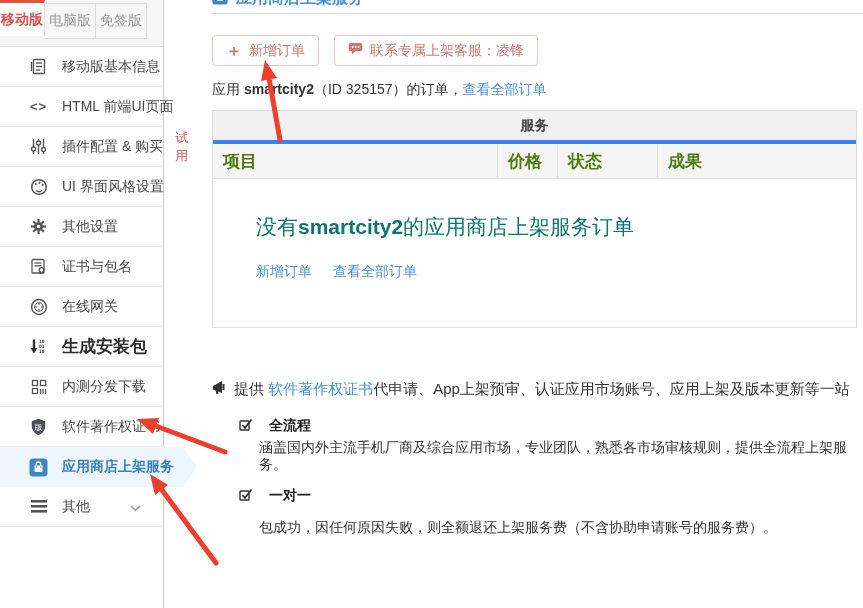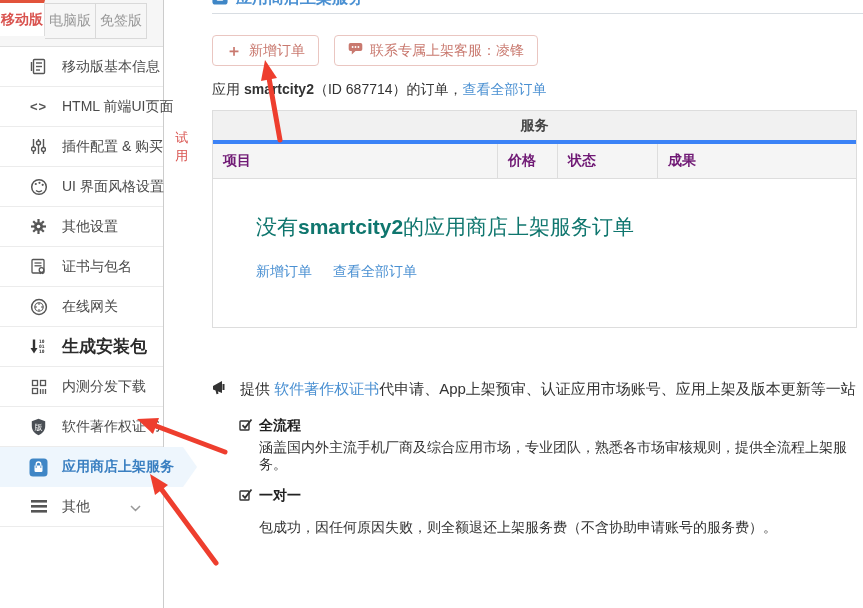--- a/index.html
+++ b/index.html
@@ -53,35 +53,35 @@
 
   .order-line { margin-top:15px; font-size:14px; color:#333; }
   .order-line b { font-weight:bold; }
   a.blue-link { color:#4a90d2; text-decoration:none; cursor:pointer; }
 
   .svc-table { margin-top:11px; width:645px; border:1px solid #ddd; }
   .tbl-group { height:33px; background:#f1f1f1; border-bottom:4px solid #3b82f6;
                display:flex; align-items:center; justify-content:center;
                font-size:14px; font-weight:bold; color:#444; }
   .tbl-cols { height:35px; background:#f5f5f5; border-bottom:1px solid #ddd; display:flex; }
-  .tbl-col { display:flex; align-items:center; padding-left:10px; font-size:14px;
-             font-weight:bold; color:#701a75; border-right:1px solid #ddd; }
+  .tbl-col { display:flex; align-items:center; padding-left:10px; font-size:17px;
+             font-weight:bold; color:#4d7c0f; border-right:1px solid #ddd; }
   .tbl-col:last-child { border-right:none; }
   .col-0 { width:285px; } .col-1 { width:60px; } .col-2 { width:100px; } .col-3 { width:198px; }
   .tbl-empty { height:148px; background:#fff; padding:34px 0 0 43px; }
   .empty-msg { font-size:21px; color:#0f766e; }
   .empty-msg b { font-weight:bold; }
   .empty-links { margin-top:22px; font-size:14px; display:flex; gap:21px; }
 
   .promo { margin-top:52px; }
-  .promo-lead { display:flex; align-items:flex-start; gap:12px; font-size:15px; color:#333;
+  .promo-lead { display:flex; align-items:flex-start; gap:6px; font-size:15px; color:#333;
                 white-space:nowrap; overflow:hidden; }
   .features { margin-top:17px; margin-left:27px; }
   .feature { margin-bottom:13px; }
-  .feat-title { display:flex; align-items:center; gap:6px; font-size:14px; font-weight:bold;
+  .feat-title { display:flex; align-items:center; gap:16px; font-size:14px; font-weight:bold;
                 color:#222; height:20px; }
   .feat-desc { margin-left:20px; margin-top:3px; font-size:14px; color:#333; line-height:17px; }
 
   
   .overlay { position:absolute; left:0; top:0; width:863px; height:608px; z-index:5;
              pointer-events:none; }
 </style>
 </head>
 <body>
 
@@ -291,21 +291,21 @@
             <circle cx="4.6" cy="5" r="0.95" fill="#fff"></circle>
               <circle cx="7.5" cy="5" r="0.95" fill="#fff"></circle>
             <circle cx="10.4" cy="5" r="0.95" fill="#fff"></circle>
           </svg>
         </span>
         <span>联系专属上架客服：凌锋</span>
       </button>
     </div>
 
     <div class="order-line">
-      <span>应用 </span><b>smartcity2</b><span>（ID 687714）的订单，</span><a class="blue-link">查看全部订单</a>
+      <span>应用 </span><b>smartcity2</b><span>（ID 325157）的订单，</span><a class="blue-link">查看全部订单</a>
     </div>
 
     <div class="svc-table">
       <div class="tbl-group">服务</div>
       <div class="tbl-cols">
         <div class="tbl-col col-0">项目</div>
         <div class="tbl-col col-1">价格</div>
         <div class="tbl-col col-2">状态</div>
         <div class="tbl-col col-3">成果</div>
       </div>

